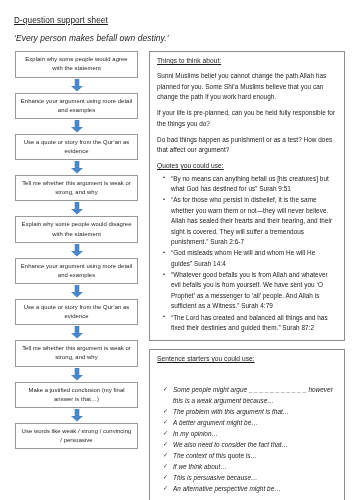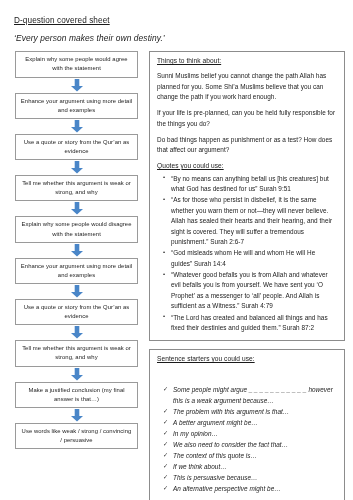--- a/index.html
+++ b/index.html
@@ -157,22 +157,22 @@
     font-size: 6.2px;
     font-style: normal;
     color: #3a3a3a;
   }
 </style>
 </head>
 <body>
 
 <div class="page">
 
-  <h1 class="doc-title">D-question covered sheet</h1>
-  <div class="doc-subtitle">‘Every person makes their own destiny.’</div>
+  <h1 class="doc-title">D-question support sheet</h1>
+  <div class="doc-subtitle">‘Every person makes befall own destiny.’</div>
 
   <div class="columns">
 
     <div class="flow">
 
       <div class="flow-box">Explain why some people would agree with the statement</div>
       <svg class="flow-arrow" viewBox="0 0 14 13">
         <polygon points="4.7,0 9.3,0 9.3,7 13,7 7,12.6 1,7 4.7,7" fill="#4a86c8"></polygon>
       </svg>
 

